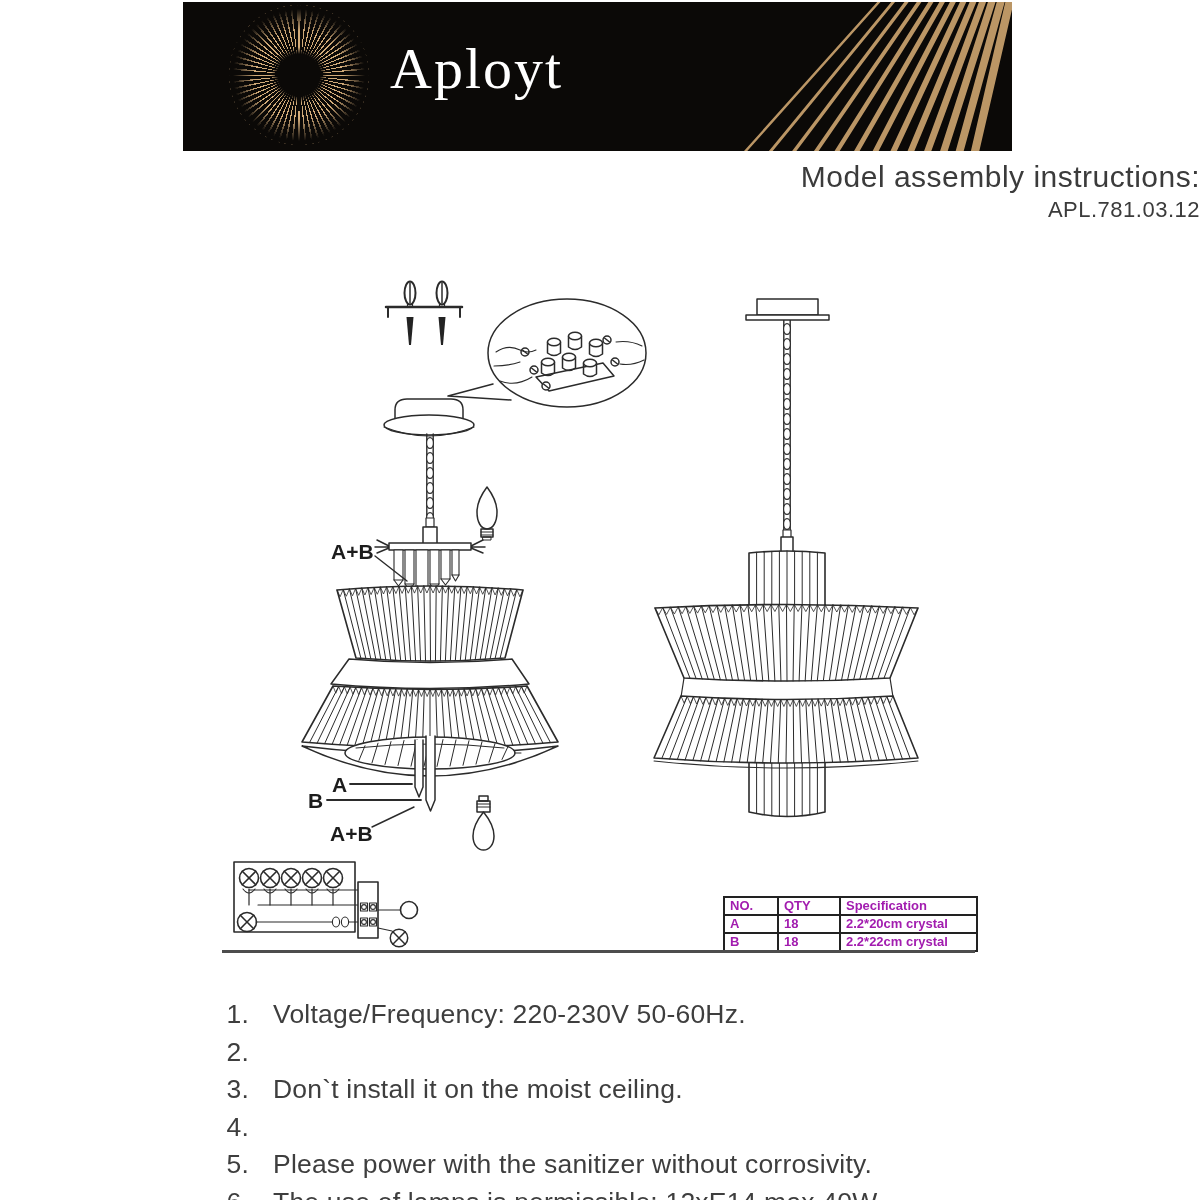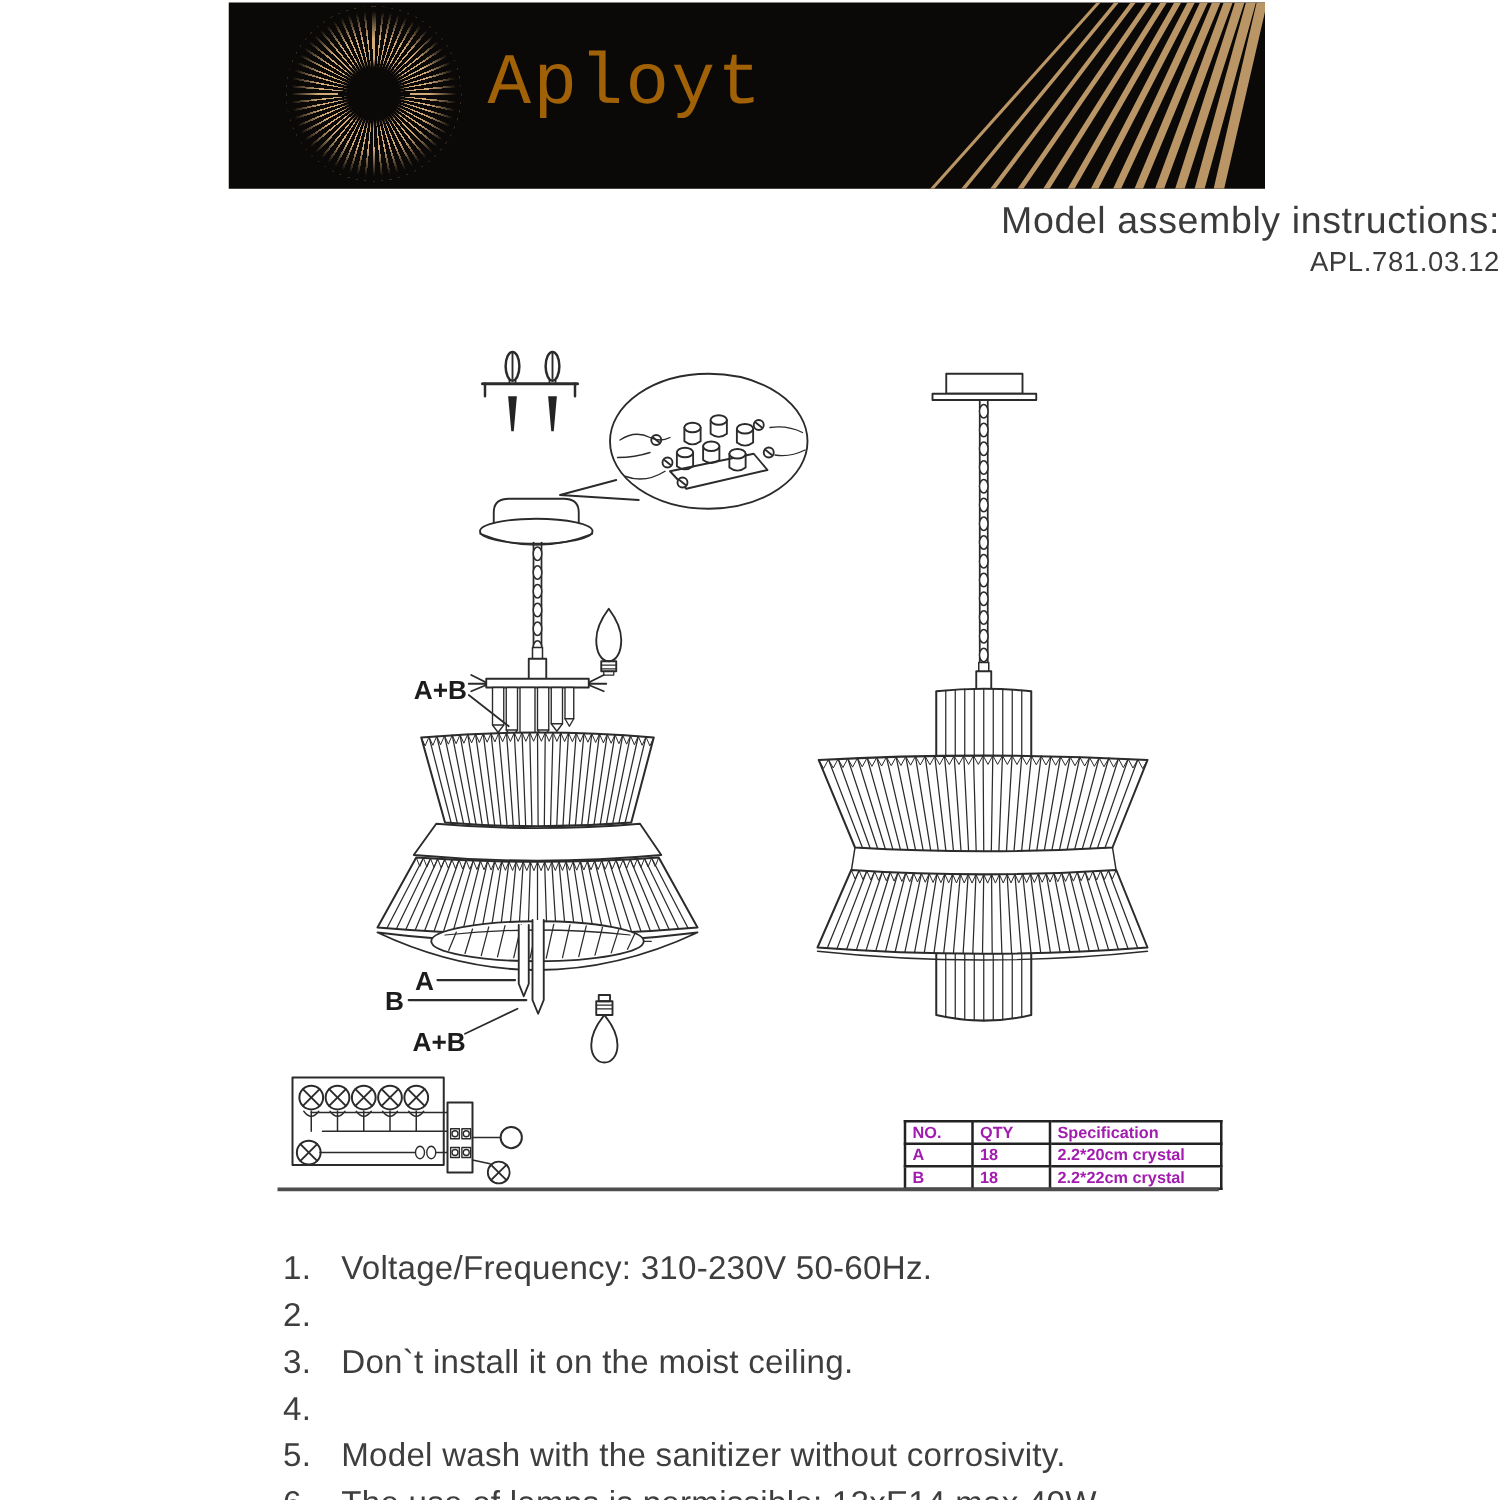--- a/index.html
+++ b/index.html
@@ -6,22 +6,22 @@
   body{width:1200px;height:1200px;position:relative;background:#ffffff;
        font-family:"Liberation Sans",sans-serif;overflow:hidden;}
 
   
   .banner{position:absolute;left:183px;top:2px;width:829px;height:149px;
           background:#0b0907;overflow:hidden;}
   .sunburst{position:absolute;left:46px;top:3px;width:140px;height:140px;border-radius:50%;
           background:repeating-conic-gradient(#d2ab79 0deg 1.6deg, rgba(0,0,0,0) 1.6deg 5.6deg);}
   .sunburst-fade{position:absolute;inset:0;border-radius:50%;
           background:radial-gradient(circle,#0b0907 0 21px,rgba(11,9,7,0) 28px 44px,#0b0907 66px);}
-  .wordmark{position:absolute;left:207px;top:33px;font-family:Liberation Mono, monospace;
-          font-size:58px;font-weight:400;color:#a16207;letter-spacing:2px;}
+  .wordmark{position:absolute;left:207px;top:33px;font-family:Liberation Serif, serif;
+          font-size:58px;font-weight:400;color:#ffffff;letter-spacing:2px;}
   .rays-svg{position:absolute;inset:0;width:100%;height:100%;}
 
   
   .title-block{position:absolute;left:0;top:160px;width:1200px;text-align:right;color:#3b3b3b;}
   .title-line1{font-size:30px;letter-spacing:.5px;}
   .title-line2{font-size:22px;letter-spacing:.5px;margin-top:3px;}
 
   
   .diag{position:absolute;left:200px;top:258px;width:800px;height:707px;}
 
@@ -586,33 +586,33 @@
     <td>2.2*22cm crystal</td>
   </tr>
 </tbody>
   </table>
 
 <div class="divider"></div>
 
 <div class="instr">
   <div class="instr-row">
     <span class="instr-num">1.</span>
-    <span class="instr-text">Voltage/Frequency: 310-230V 50-60Hz.</span>
+    <span class="instr-text">Voltage/Frequency: 220-230V 50-60Hz.</span>
   </div>
   <div class="instr-row">
     <span class="instr-num">2.</span>
   </div>
   <div class="instr-row">
     <span class="instr-num">3.</span>
     <span class="instr-text">Don`t install it on the moist ceiling.</span>
   </div>
   <div class="instr-row">
     <span class="instr-num">4.</span>
   </div>
   <div class="instr-row">
     <span class="instr-num">5.</span>
-    <span class="instr-text">Model wash with the sanitizer without corrosivity.</span>
+    <span class="instr-text">Please power with the sanitizer without corrosivity.</span>
   </div>
   <div class="instr-row">
     <span class="instr-num">6.</span>
     <span class="instr-text">The use of lamps is permissible: 12xE14 max 40W.</span>
   </div>
 </div>
 
 </body></html>

